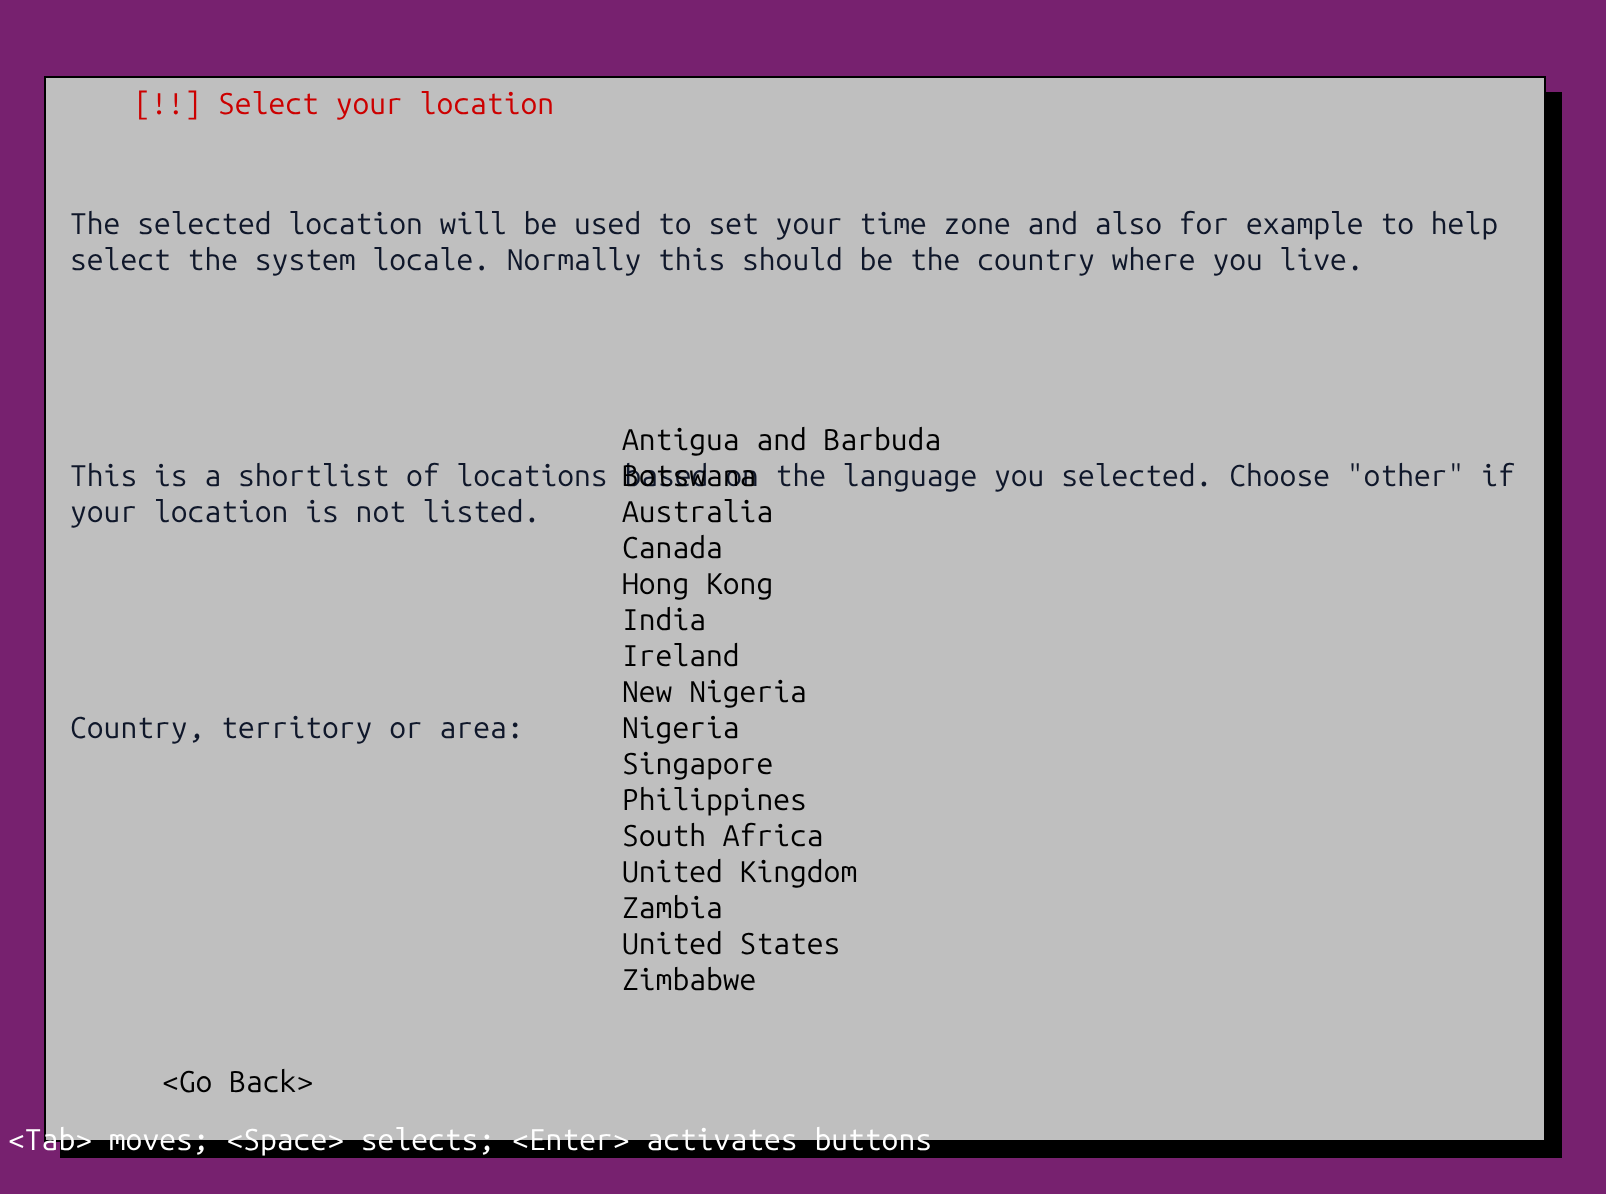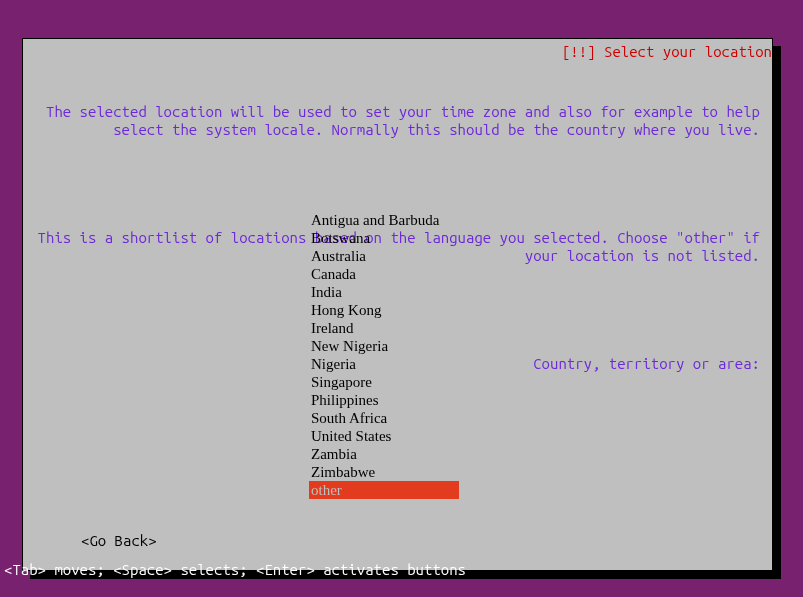--- a/index.html
+++ b/index.html
@@ -36,50 +36,49 @@
     }
     .dialog-inner {
       position: relative;
       height: 100%;
     }
     .title-row {
       position: absolute;
       top: 4px;
       left: 0;
       width: 100%;
-      text-align: right;
+      text-align: left;
       color: #CC0000;
       font-weight: normal;
+      padding-left: 44px;
     }
     .body-text {
       position: absolute;
       top: 28px;
       left: 12px;
       right: 12px;
-      color: #6d28d9;
+      color: #0f172a;
       white-space: pre-wrap;
-      text-align: right;
     }
     .para1 { margin-bottom: 0; }
     .para-gap { height: 1.2em; }
     .prompt {
       margin-top: 0;
     }
     .list {
       position: absolute;
       top: 172px;
       left: 286px;
       color: #000;
     }
     .list-item {
       display: block;
       padding: 0 2px;
       cursor: pointer;
       white-space: pre;
-      font-family: Liberation Serif, serif;
     }
     .list-item.selected {
       background: #E23B1E;
       color: #BFBFBF;
       padding-right: 0;
       width: 150px;
     }
     .go-back {
       position: absolute;
       bottom: 20px;
@@ -111,31 +110,31 @@
       <div class="para2">This is a shortlist of locations based on the language you selected. Choose "other" if your location is not listed.</div>
       <div class="para-gap"></div>
       <div class="prompt">Country, territory or area:</div>
     </div>
 
     <div class="list" id="location-list">
         <div class="list-item">Antigua and Barbuda</div>
         <div class="list-item">Botswana</div>
         <div class="list-item">Australia</div>
         <div class="list-item">Canada</div>
+        <div class="list-item">Hong Kong</div>
         <div class="list-item">India</div>
-        <div class="list-item">Hong Kong</div>
         <div class="list-item">Ireland</div>
         <div class="list-item">New Nigeria</div>
         <div class="list-item">Nigeria</div>
         <div class="list-item">Singapore</div>
         <div class="list-item">Philippines</div>
         <div class="list-item">South Africa</div>
+        <div class="list-item">United Kingdom</div>
+        <div class="list-item">Zambia</div>
         <div class="list-item">United States</div>
-        <div class="list-item">Zambia</div>
         <div class="list-item">Zimbabwe</div>
-        <div class="list-item selected">other</div>
       </div>
 
     <div class="go-back">&lt;Go Back&gt;</div>
   </div>
 </div>
 
 <div class="help-bar">&lt;Tab&gt; moves; &lt;Space&gt; selects; &lt;Enter&gt; activates buttons</div>
 
 </body></html>

